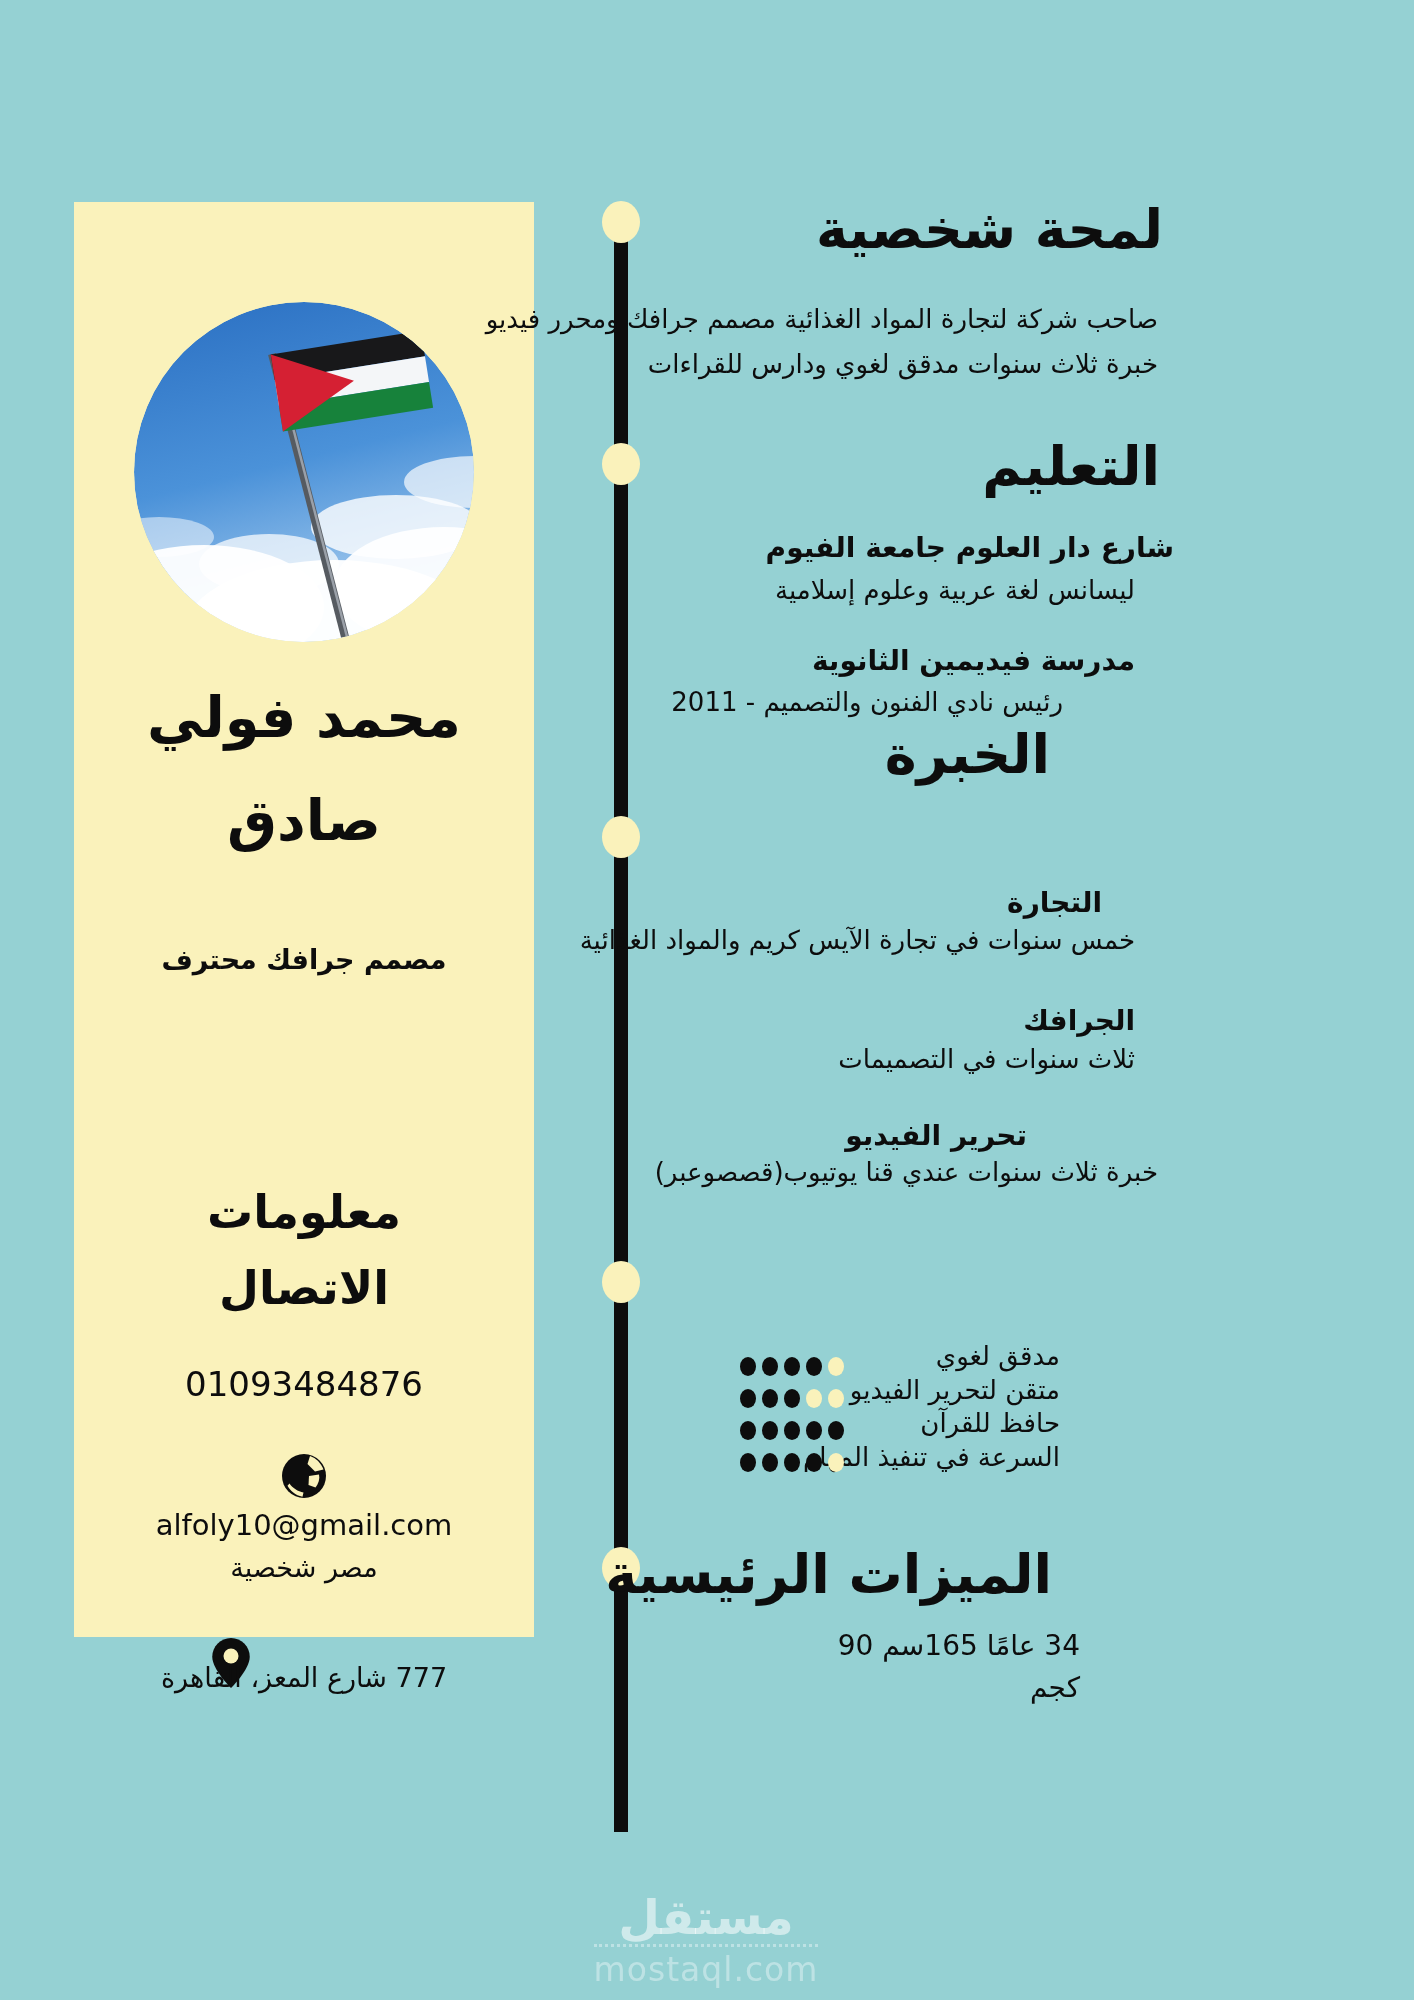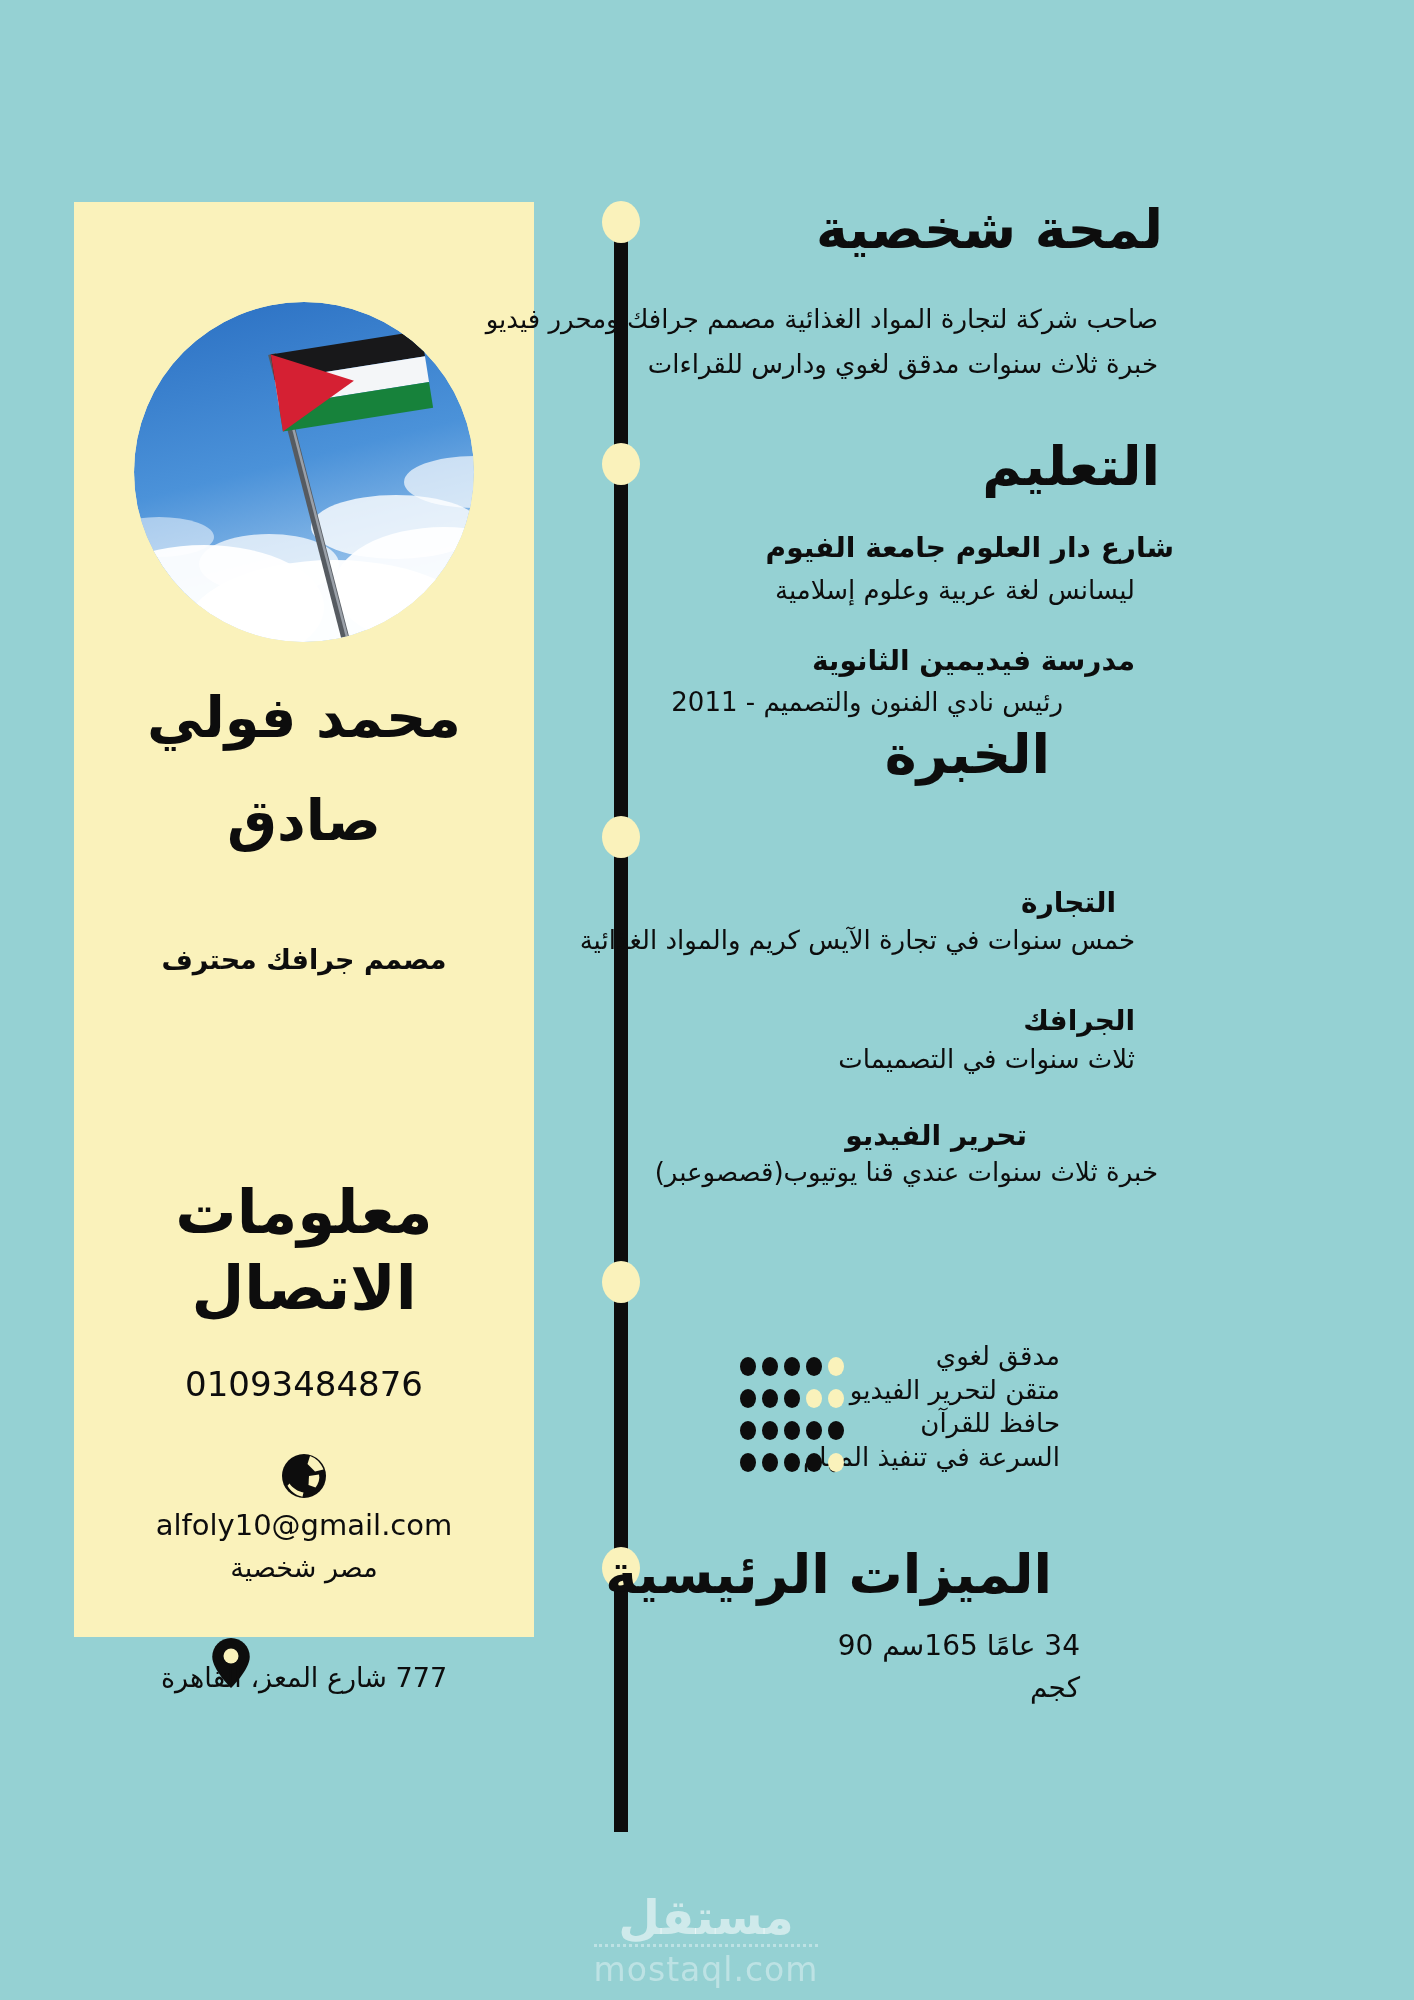--- a/index.html
+++ b/index.html
@@ -14,21 +14,21 @@
   .heading{font-weight:700;font-size:54px;letter-spacing:-1px;}
   .entry-title{font-weight:700;font-size:28px;}
   .entry-desc{font-size:26px;}
 
   
   #sidebar{left:74px;top:190px;width:460px;height:1435px;background:var(--cream);}
   #photo{left:60px;top:88px;width:340px;height:340px;border-radius:50%;overflow:hidden;}
   .side-center{left:0;width:100%;text-align:center;color:var(--ink);direction:rtl;}
   #name{top:452px;font-size:56px;font-weight:700;line-height:103px;}
   #jobtitle{top:730px;font-size:27px;font-weight:700;}
-  #contact-heading{top:960px;font-size:61px;font-weight:700;line-height:76px;}
+  #contact-heading{top:960px;font-size:46px;font-weight:700;line-height:76px;}
   #phone{top:1150px;font-size:34px;direction:ltr;}
   #globe{top:1238px;}
   #email{top:1294px;font-size:29px;direction:ltr;}
   #city{top:1338px;font-size:27px;}
   #pin{left:138px;top:1424px;}
   #address{top:1448px;font-size:27px;}
 
   
   #tl-line{left:614px;top:210px;width:14px;height:1610px;background:var(--ink);}
   .tl-node{left:602px;width:38px;height:42px;border-radius:50%;background:var(--cream);}
@@ -131,21 +131,21 @@
   <div class="abs rtl entry-desc" style="top:291px;right:256px">صاحب شركة لتجارة المواد الغذائية مصمم جرافك ومحرر فيديو</div>
   <div class="abs rtl entry-desc" style="top:336px;right:256px">خبرة ثلاث سنوات مدقق لغوي ودارس للقراءات</div>
 
   <div class="abs rtl heading" style="top:420px;right:254px">التعليم</div>
   <div class="abs rtl entry-title" style="top:518px;right:240px">شارع دار العلوم جامعة الفيوم</div>
   <div class="abs rtl entry-desc" style="top:562px;right:279px">ليسانس لغة عربية وعلوم إسلامية</div>
   <div class="abs rtl entry-title" style="top:631px;right:279px">مدرسة فيديمين الثانوية</div>
   <div class="abs rtl entry-desc" style="top:674px;right:351px">رئيس نادي الفنون والتصميم - 2011</div>
 
   <div class="abs rtl heading" style="top:708px;right:364px">الخبرة</div>
-  <div class="abs rtl entry-title" style="top:873px;right:298px">التجارة</div>
+  <div class="abs rtl entry-title" style="top:873px;right:312px">التجارة</div>
   <div class="abs rtl entry-desc" style="top:912px;right:279px">خمس سنوات في تجارة الآيس كريم والمواد الغذائية</div>
   <div class="abs rtl entry-title" style="top:991px;right:279px">الجرافك</div>
   <div class="abs rtl entry-desc" style="top:1031px;right:279px">ثلاث سنوات في التصميمات</div>
   <div class="abs rtl entry-title" style="top:1106px;right:387px">تحرير الفيديو</div>
   <div class="abs rtl entry-desc" style="top:1144px;right:256px">خبرة ثلاث سنوات  عندي قنا يوتيوب(قصصوعبر)</div>
 
   <div id="skill-labels" class="abs rtl" style="top:1328px;right:354px">
     <div>مدقق لغوي</div>
     <div>متقن لتحرير الفيديو</div>
     <div>حافظ للقرآن</div>

